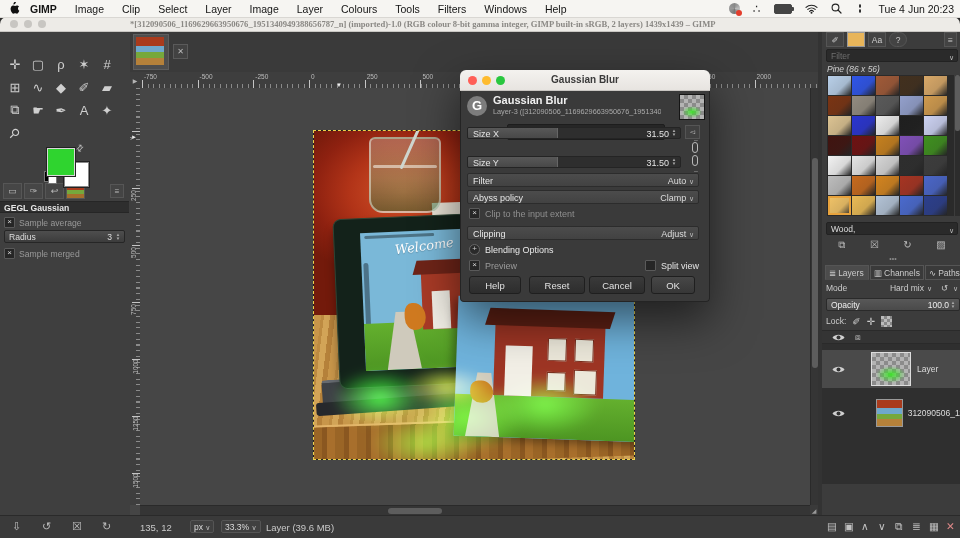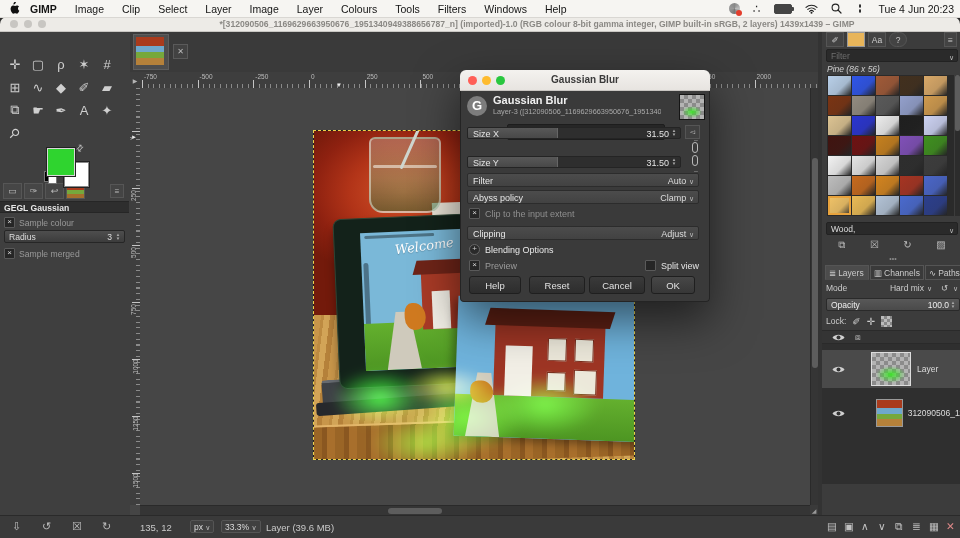--- a/index.html
+++ b/index.html
@@ -16,22 +16,22 @@
   .colorwheel{width:11px;height:11px;border-radius:50%;background:conic-gradient(#888,#bbb,#777,#999,#888);position:relative;}
   .colorwheel::after{content:"";position:absolute;right:-2px;bottom:-2px;width:6px;height:6px;border-radius:50%;background:#e33d2c;}
   .battery{width:16px;height:8px;border:1px solid #444;border-radius:2px;position:relative;background:#444;}
   .battery::after{content:"";position:absolute;right:-3px;top:2px;width:2px;height:4px;background:#444;border-radius:0 1px 1px 0;}
   .ccpill{width:11px;height:9px;display:flex;flex-direction:column;gap:1px;justify-content:center;}
   .ccpill i{height:3px;border:1px solid #333;border-radius:3px;display:block;}
   
   #titlebar{left:0;top:17px;width:960px;height:14px;background:#edebe7;border-bottom:1px solid #c9c7c3;
             border-radius:7px 7px 0 0;z-index:5;}
   .light{width:8px;height:8px;border-radius:50%;background:#c8c6c2;position:absolute;top:3px;}
-  #wtitle{position:absolute;left:130px;right:16px;top:2px;text-align:center;font-size:8.6px;color:#8a8884;
-          white-space:nowrap;overflow:hidden;font-weight:bold;}
+  #wtitle{position:absolute;left:130px;right:16px;top:2px;font-size:8.6px;color:#8a8884;
+          white-space:nowrap;overflow:hidden;font-weight:bold;font-family:Liberation Serif, serif;}
   
   #main{left:0;top:31px;width:960px;height:484px;background:#454545;}
   
   #toolbox{left:0;top:0;width:130px;height:484px;background:#3f3f3f;border-right:1px solid #2e2e2e;}
   #toolgrid{position:absolute;left:3px;top:22px;width:116px;display:flex;flex-wrap:wrap;}
   .tool{width:22px;height:22px;margin:0 0 1px 1px;display:flex;align-items:center;justify-content:center;
         font-size:13px;color:#cfcfcf;border-radius:2px;}
   .fgswatch{left:47px;top:117px;width:26px;height:26px;background:#2fd42f;border:1px solid #d8d8d8;box-shadow:0 0 0 1px #222;z-index:3;}
   .bgswatch{left:64px;top:131px;width:23px;height:23px;background:#ffffff;border:1px solid #888;box-shadow:0 0 0 1px #222;z-index:2;}
   .miniswatch{left:44px;top:140px;width:9px;height:9px;background:#000;border:1px solid #777;z-index:1;}
@@ -270,21 +270,21 @@
     <div id="toptabs">
       <span class="opttab">▭</span>
       <span class="opttab">✑</span>
       <span class="opttab">↩</span>
       <span class="opttab img"></span>
     </div>
     <div id="optmenu">≡</div>
     <div id="geglhdr">GEGL Gaussian</div>
     <div class="chkrow" style="top:186px">
       <span class="chk">×</span>
-      <span>Sample colour</span>
+      <span>Sample average</span>
     </div>
     <div class="spinscale" style="top:199px">
       <span class="lbl">Radius</span>
       <span class="val">3</span>
       <span class="stepper">
           <span>▲</span>
           <span>▼</span>
         </span>
     </div>
     <div class="chkrow" style="top:217px">

